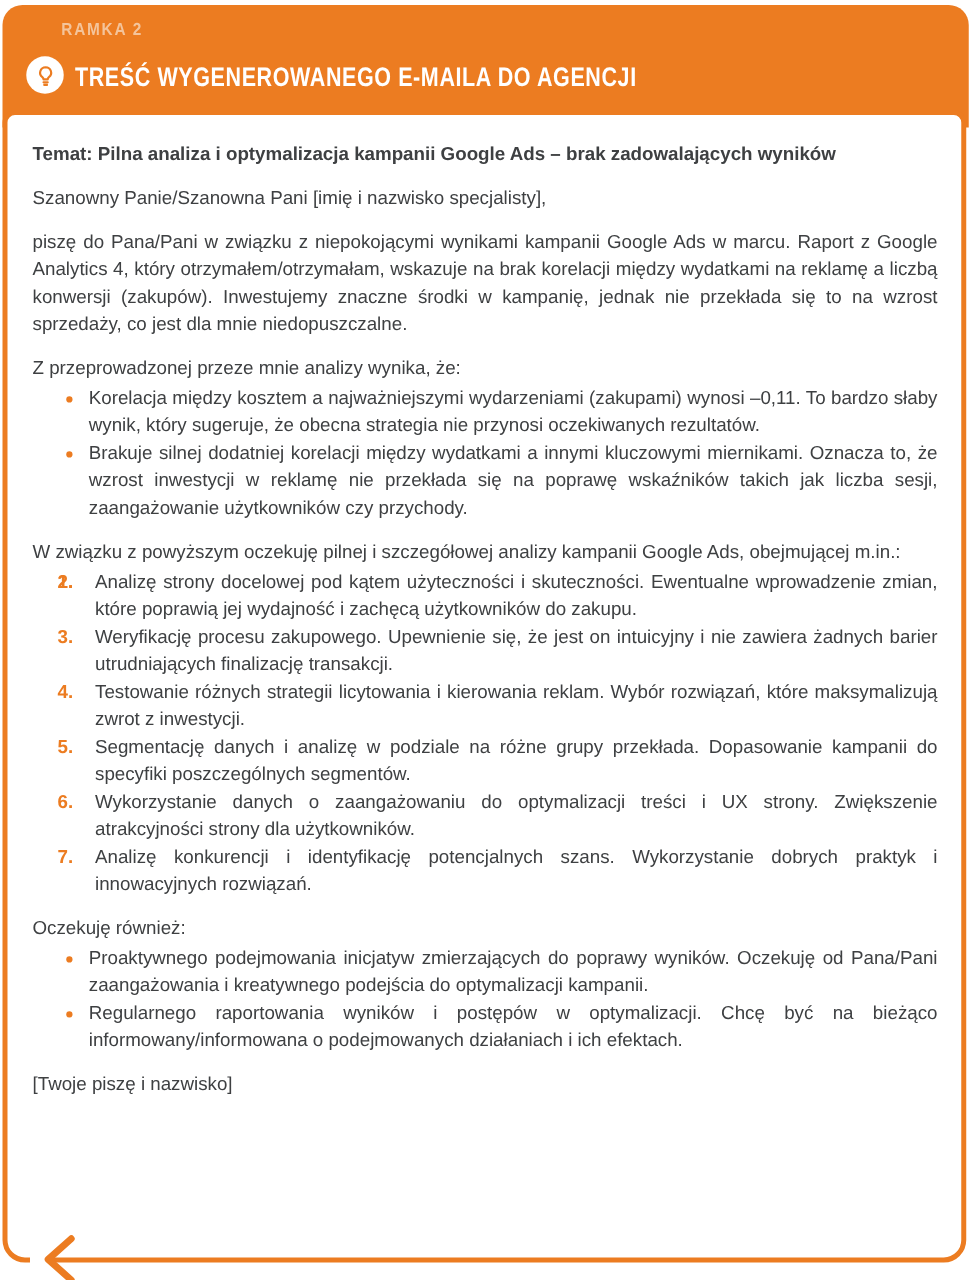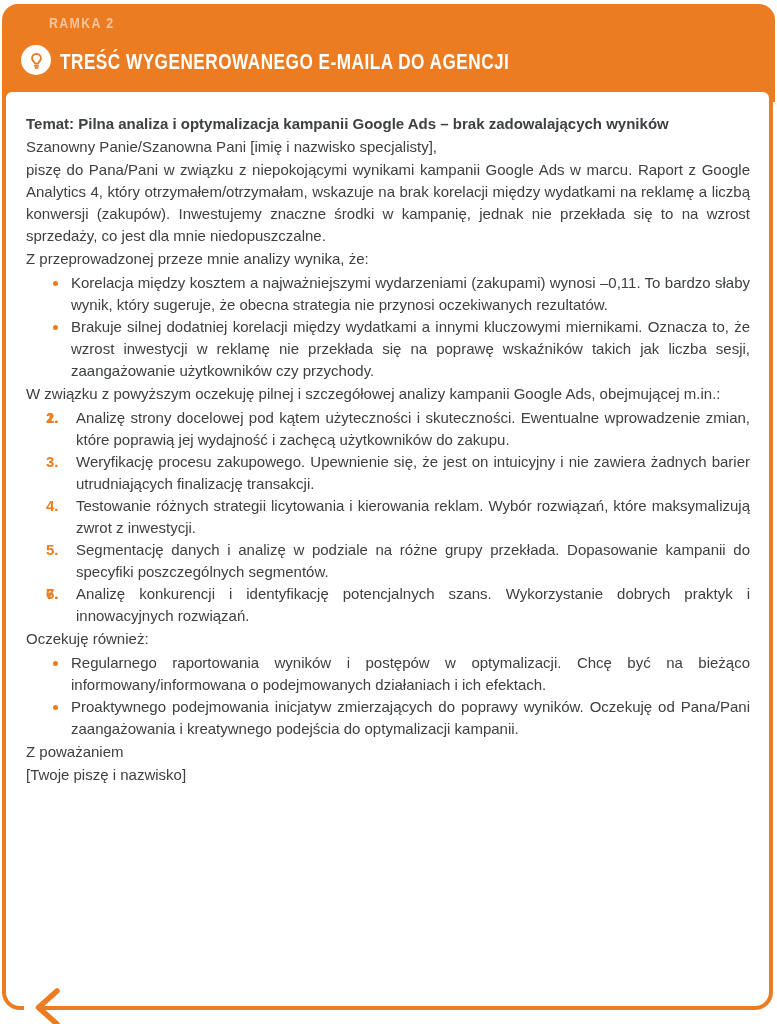--- a/index.html
+++ b/index.html
@@ -49,21 +49,21 @@
     background:var(--panel-bg);
     border:4px solid var(--accent-orange);
     border-radius:10px 10px 18px 18px;
     padding:7px 19px 0 20px;
     overflow:hidden;
   }
   .box p, .uli, .oli{
     font-size:15px;line-height:22px;
     text-align:justify;
   }
-  .box > p{margin-top:1px;}
+  .box > p{margin-top:13px;}
   .box > p:first-child{margin-top:14px;}
   .subject{font-weight:700;}
   .hang{padding-left:30px;text-indent:-30px;}
   .list{margin-top:2px;margin-left:20px;}
   .uli{position:relative;padding-left:25px;}
   .uli .dot{
     position:absolute;left:7px;top:9px;width:5px;height:5px;border-radius:50%;
     background:var(--accent-orange);
   }
   .oli{position:relative;padding-left:30px;}
@@ -133,41 +133,41 @@
         <div class="oli">
         <span class="num">4.</span>
         <span>Testowanie różnych strategii licytowania i kierowania reklam. Wybór rozwiązań, które maksymalizują zwrot z inwestycji.</span>
       </div>
         <div class="oli">
         <span class="num">5.</span>
         <span>Segmentację danych i analizę w podziale na różne grupy przekłada. Dopasowanie kampanii do specyfiki poszczególnych segmentów.</span>
       </div>
         <div class="oli">
         <span class="num">6.</span>
+        <span>Wykorzystanie danych o zaangażowaniu do optymalizacji treści i UX strony. Zwiększenie atrakcyjności strony dla użytkowników.</span>
       </div>
         <div class="oli">
         <span class="num">7.</span>
         <span>Analizę konkurencji i identyfikację potencjalnych szans. Wykorzystanie dobrych praktyk i innowacyjnych rozwiązań.</span>
       </div>
       </div>
 
     <p>Oczekuję również:</p>
 
     <div class="list">
         <div class="uli">
         <span class="dot"></span>
-        <span>Regularnego raportowania wyników i postępów w optymalizacji. Chcę być na bieżąco informowany/informowana o podejmowanych działaniach i ich efektach.</span>
+        <span>Proaktywnego podejmowania inicjatyw zmierzających do poprawy wyników. Oczekuję od Pana/Pani zaangażowania i kreatywnego podejścia do optymalizacji kampanii.</span>
       </div>
         <div class="uli">
         <span class="dot"></span>
-        <span>Proaktywnego podejmowania inicjatyw zmierzających do poprawy wyników. Oczekuję od Pana/Pani zaangażowania i kreatywnego podejścia do optymalizacji kampanii.</span>
+        <span>Regularnego raportowania wyników i postępów w optymalizacji. Chcę być na bieżąco informowany/informowana o podejmowanych działaniach i ich efektach.</span>
       </div>
       </div>
 
-    <p class="sig">Z poważaniem</p>
     <p class="sig2">[Twoje piszę i nazwisko]</p>
   </div>
 
   <svg class="arrow-layer" width="777" height="1024" viewBox="0 0 777 1024">
     <rect x="24" y="1001" width="17" height="14" fill="#FFFFFF"></rect>
     <path d="M57 991 L38.5 1007.5 L57 1024" fill="none" stroke="#EC7C21" stroke-width="5.5" stroke-linecap="round" stroke-linejoin="round"></path>
   </svg>
 
 </div>
 

